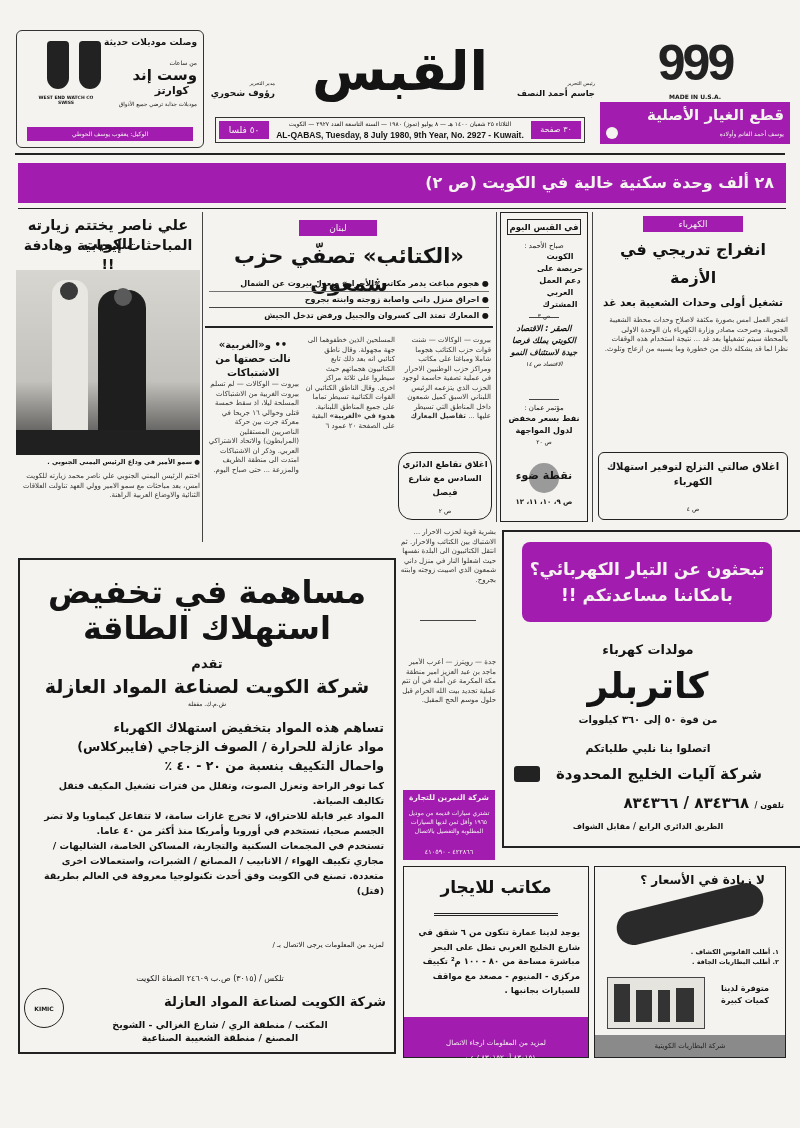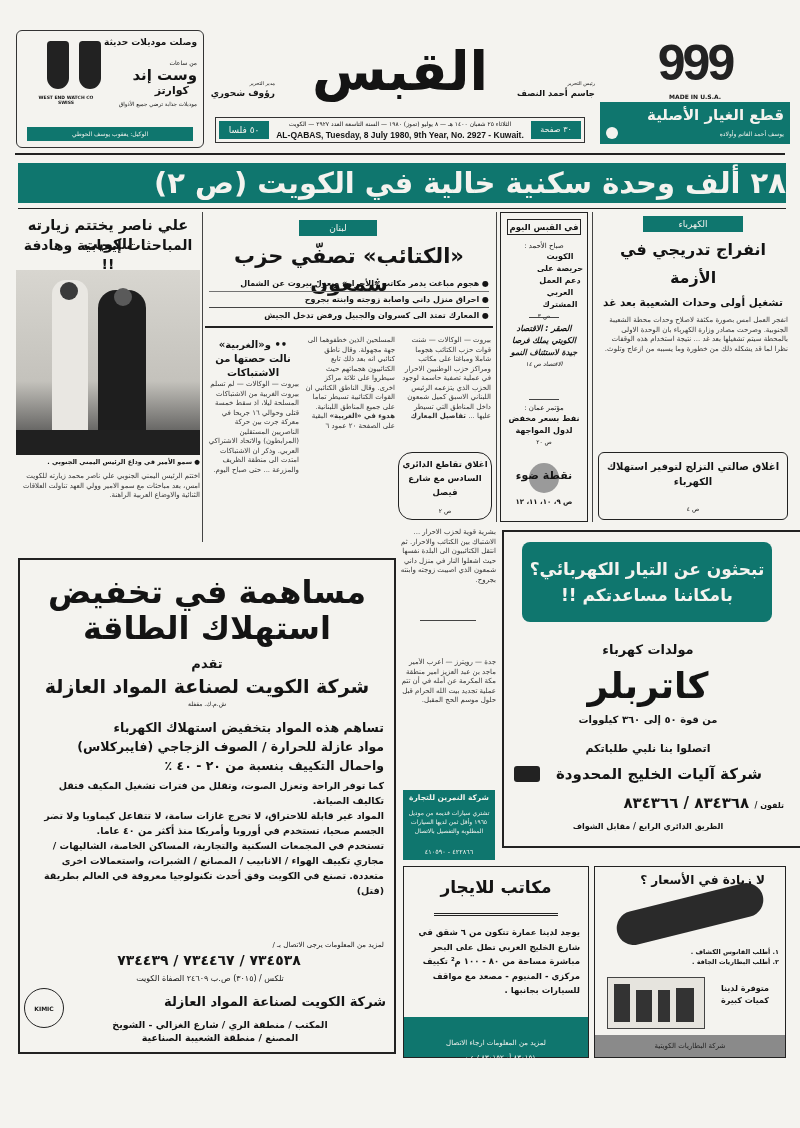--- a/index.html
+++ b/index.html
@@ -1,36 +1,36 @@
 <!DOCTYPE html>
 <html><head>
 <meta charset="utf-8">
 <style>
   * { box-sizing: border-box; margin: 0; padding: 0; }
   body { width: 800px; height: 1128px; background: #f4f3ef; font-family: "DejaVu Sans", sans-serif; color: #141414; position: relative; overflow: hidden; }
   .abs { position: absolute; }
   .rtl { direction: rtl; text-align: right; unicode-bidi: plaintext; }
   .center { text-align: center; }
-  .dark { background: #0f766e; color: #f4f3ef; }
+  .dark { background: #a21caf; color: #f4f3ef; }
   .box { border: 1.5px solid #222; }
   .rule { position: absolute; height: 2px; background: #222; }
   .vrule { position: absolute; width: 1px; background: #444; }
   .bold { font-weight: bold; }
   .body-text { font-size: 7px; line-height: 9.5px; color: #333; font-family: "DejaVu Sans", sans-serif; }
   .hl { font-family: "DejaVu Sans", sans-serif; font-weight: bold; }
 
   
   #logo { left: 310px; top: 38px; width: 180px; height: 68px; font-size: 54px; line-height: 68px; font-weight: bold; letter-spacing: -2px; }
   #dateline { left: 215px; top: 117px; width: 370px; height: 26px; border: 1px solid #333; }
   #dateline .ar { font-size: 6px; line-height: 8px; position: absolute; left: 58px; right: 58px; top: 2px; }
   #dateline .en { font-size: 8.5px; line-height: 10px; font-weight: bold; position: absolute; left: 58px; right: 58px; top: 12px; text-align: center; font-family: "Liberation Sans", sans-serif; }
   #price-left { left: 3px; top: 3px; width: 50px; height: 18px; font-size: 9px; line-height: 18px; }
   #price-right { right: 3px; top: 3px; width: 50px; height: 18px; font-size: 8px; line-height: 18px; }
 
-  #banner { left: 18px; top: 163px; width: 768px; height: 40px; font-size: 29px; line-height: 40px; }
+  #banner { left: 18px; top: 163px; width: 768px; height: 40px; font-size: 16px; line-height: 40px; padding-right: 12px; }
 
   .ad-watch { left: 16px; top: 30px; width: 188px; height: 118px; border: 1px solid #333; border-radius: 6px; }
   .ad-999 { left: 600px; top: 30px; width: 190px; height: 118px; }
 </style>
 </head>
 <body>
 
 <div class="abs ad-watch">
   <div class="abs" style="left:30px;top:10px;width:22px;height:48px;background:#222;border-radius:4px 4px 12px 12px;"></div>
   <div class="abs" style="left:62px;top:10px;width:22px;height:48px;background:#222;border-radius:4px 4px 12px 12px;"></div>
@@ -165,21 +165,20 @@
     <div>تساهم هذه المواد بتخفيض استهلاك الكهرباء</div>
     <div>مواد عازلة للحرارة / الصوف الزجاجي (فايبركلاس)</div>
     <div>واحمال التكييف بنسبة من ٢٠ - ٤٠ ٪</div>
   </div>
   <div class="abs rtl" style="left:14px;top:218px;width:350px;font-size:9.5px;line-height:15px;font-weight:bold;">
     <div>كما توفر الراحة وتعزل الصوت، وتقلل من فترات تشغيل المكيف فتقل تكاليف الصيانة.</div>
     <div>المواد غير قابلة للاحتراق، لا تخرج غازات سامة، لا تتفاعل كيماويا ولا تضر الجسم صحيا، تستخدم في أوروبا وأمريكا منذ أكثر من ٤٠ عاما.</div>
     <div>تستخدم في المجمعات السكنية والتجارية، المساكن الخاصة، الشاليهات / مجاري تكييف الهواء / الانابيب / المصانع / الشبرات، واستعمالات اخرى متعددة. تصنع في الكويت وفق أحدث تكنولوجيا معروفة في العالم بطريقة (فتل)</div>
   </div>
   <div class="abs rtl" style="left:14px;top:381px;width:350px;font-size:7px;">لمزيد من المعلومات يرجى الاتصال بـ /</div>
-  <div class="abs center hl" style="left:14px;top:392px;width:350px;font-size:14px;letter-spacing:2px;">٧٣٤٥٣٨ / ٧٣٤٤٦٧ / ٧٣٤٤٣٩</div>
   <div class="abs rtl center" style="left:30px;top:414px;width:320px;font-size:8px;">تلكس / (٣٠١٥) ص.ب ٢٤٦٠٩ الصفاة الكويت</div>
   <div class="abs center" style="left:4px;top:428px;width:40px;height:40px;border-radius:50%;border:1.5px solid #222;font-size:6px;line-height:40px;font-weight:bold;">KIMIC</div>
   <div class="abs rtl hl" style="left:56px;top:434px;width:310px;font-size:13px;">شركة الكويت لصناعة المواد العازلة</div>
   <div class="abs rtl center hl" style="left:50px;top:458px;width:300px;font-size:9.5px;line-height:13px;">
     <div>المكتب / منطقة الري / شارع الغزالي - الشويخ</div>
     <div>المصنع / منطقة الشعيبة الصناعية</div>
   </div>
 </div>
 
 <div class="abs box" style="left:502px;top:530px;width:319px;height:318px;border-width:2px;">

